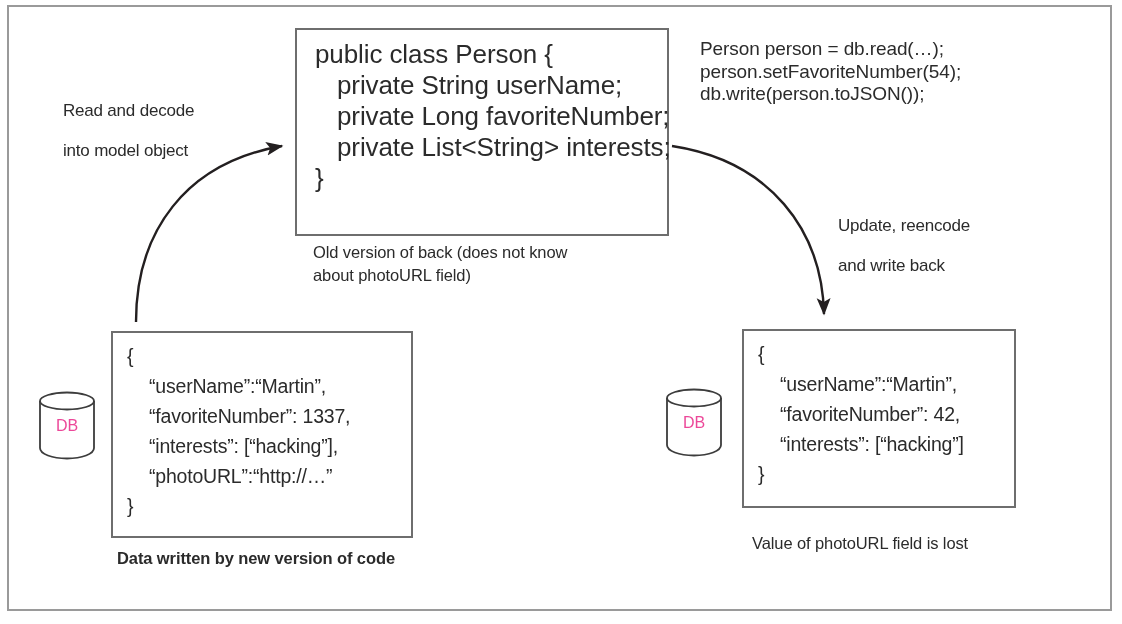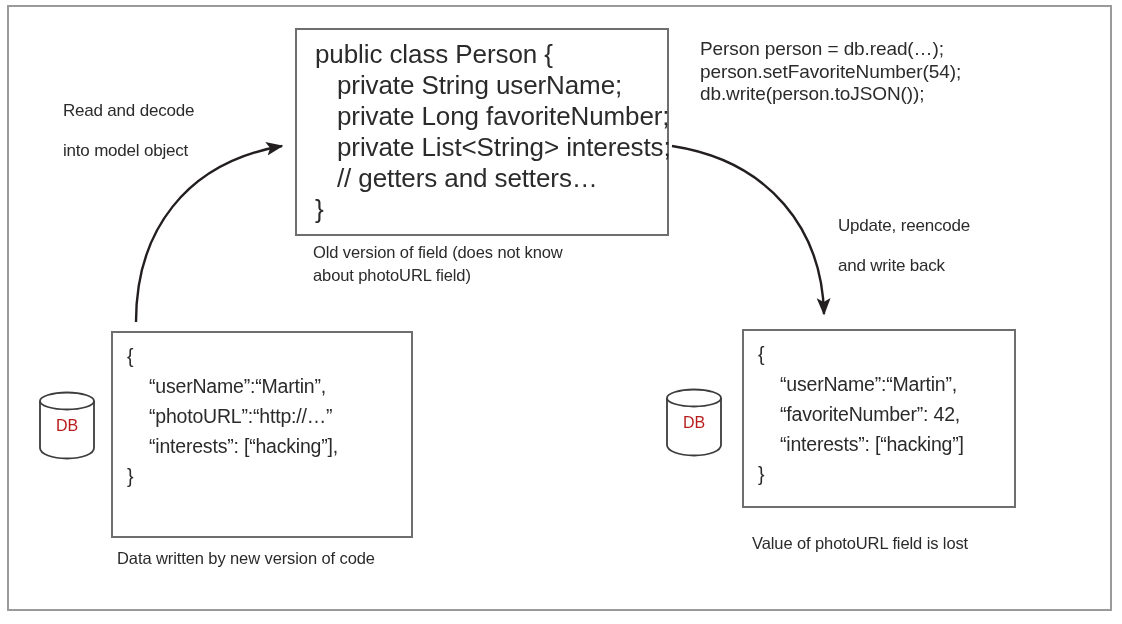--- a/index.html
+++ b/index.html
@@ -69,21 +69,21 @@
   
   .caption {
     position: absolute;
   }
   .caption-line {
     font-size: 16.5px;
     line-height: 23px;
     letter-spacing: -0.1px;
   }
   #code-caption { left: 313px; top: 241px; width: 360px; }
-  #left-json-caption { left: 117px; top: 547px; width: 360px; }
+  #left-json-caption { left: 117px; top: 547px; width: 360px; font-weight: bold; }
   #right-json-caption { left: 752px; top: 512px; width: 330px; margin-top: 20px; }
 
   
   .arrow-label { position: absolute; }
   .arrow-label-line {
     font-size: 17px;
     line-height: 28px;
     letter-spacing: -0.2px;
     margin-top: 12px;
   }
@@ -121,21 +121,21 @@
   #db-left { left: 38px; top: 390px; }
   #db-right { left: 665px; top: 387px; }
   .db svg { display: block; }
   .db-label {
     position: absolute;
     left: 0;
     top: 27px;
     width: 100%;
     text-align: center;
     font-size: 16px;
-    color: #b91c1c;
+    color: #ec4899;
     letter-spacing: 0px;
   }
 
   
   #arrows {
     position: absolute;
     left: 0; top: 0;
     width: 1122px;
     height: 624px;
     pointer-events: none;
@@ -159,27 +159,26 @@
 
     <path d="M672,146 C770,161 822,230 824,314" fill="none" stroke="#231f20" stroke-width="2.4" marker-end="url(#arrowhead)"></path>
   </svg>
 
   <div class="box" id="code-box">
     <div class="inner">
       <div class="codeline">public class Person {</div>
       <div class="codeline indent1">private String userName;</div>
       <div class="codeline indent1">private Long favoriteNumber;</div>
       <div class="codeline indent1">private List&lt;String&gt; interests;</div>
-      <div class="codeline indent1">// getters and setters…</div>
       <div class="codeline">}</div>
     </div>
   </div>
 
   <div class="caption" id="code-caption">
-    <div class="caption-line">Old version of field (does not know</div>
+    <div class="caption-line">Old version of back (does not know</div>
     <div class="caption-line">about photoURL field)</div>
   </div>
 
   <div id="snippet">
     <div class="snipline">Person person = db.read(…);</div>
     <div class="snipline">person.setFavoriteNumber(54);</div>
     <div class="snipline">db.write(person.toJSON());</div>
   </div>
 
   <div class="arrow-label" id="label-read">
@@ -205,22 +204,23 @@
       <path d="M2,11 L2,58 C2,64 14,68.5 29,68.5 C44,68.5 56,64 56,58 L56,11" fill="#ffffff" stroke="#3c3c3c" stroke-width="1.8"></path>
       <ellipse cx="29" cy="11" rx="27" ry="8.5" fill="#ffffff" stroke="#3c3c3c" stroke-width="1.8"></ellipse>
     </svg>
     <div class="db-label">DB</div>
   </div>
 
   <div class="box" id="left-json-box">
     <div class="inner">
       <div class="jsonline">{</div>
       <div class="jsonline jindent">“userName”:“Martin”,</div>
+      <div class="jsonline jindent">“favoriteNumber”: 1337,</div>
+      <div class="jsonline jindent">“interests”: [“hacking”],</div>
       <div class="jsonline jindent">“photoURL”:“http://…”</div>
-      <div class="jsonline jindent">“interests”: [“hacking”],</div>
       <div class="jsonline">}</div>
     </div>
   </div>
 
   <div class="caption" id="left-json-caption">
     <div class="caption-line">Data written by new version of code</div>
   </div>
 
   <div class="box" id="right-json-box">
     <div class="inner">

